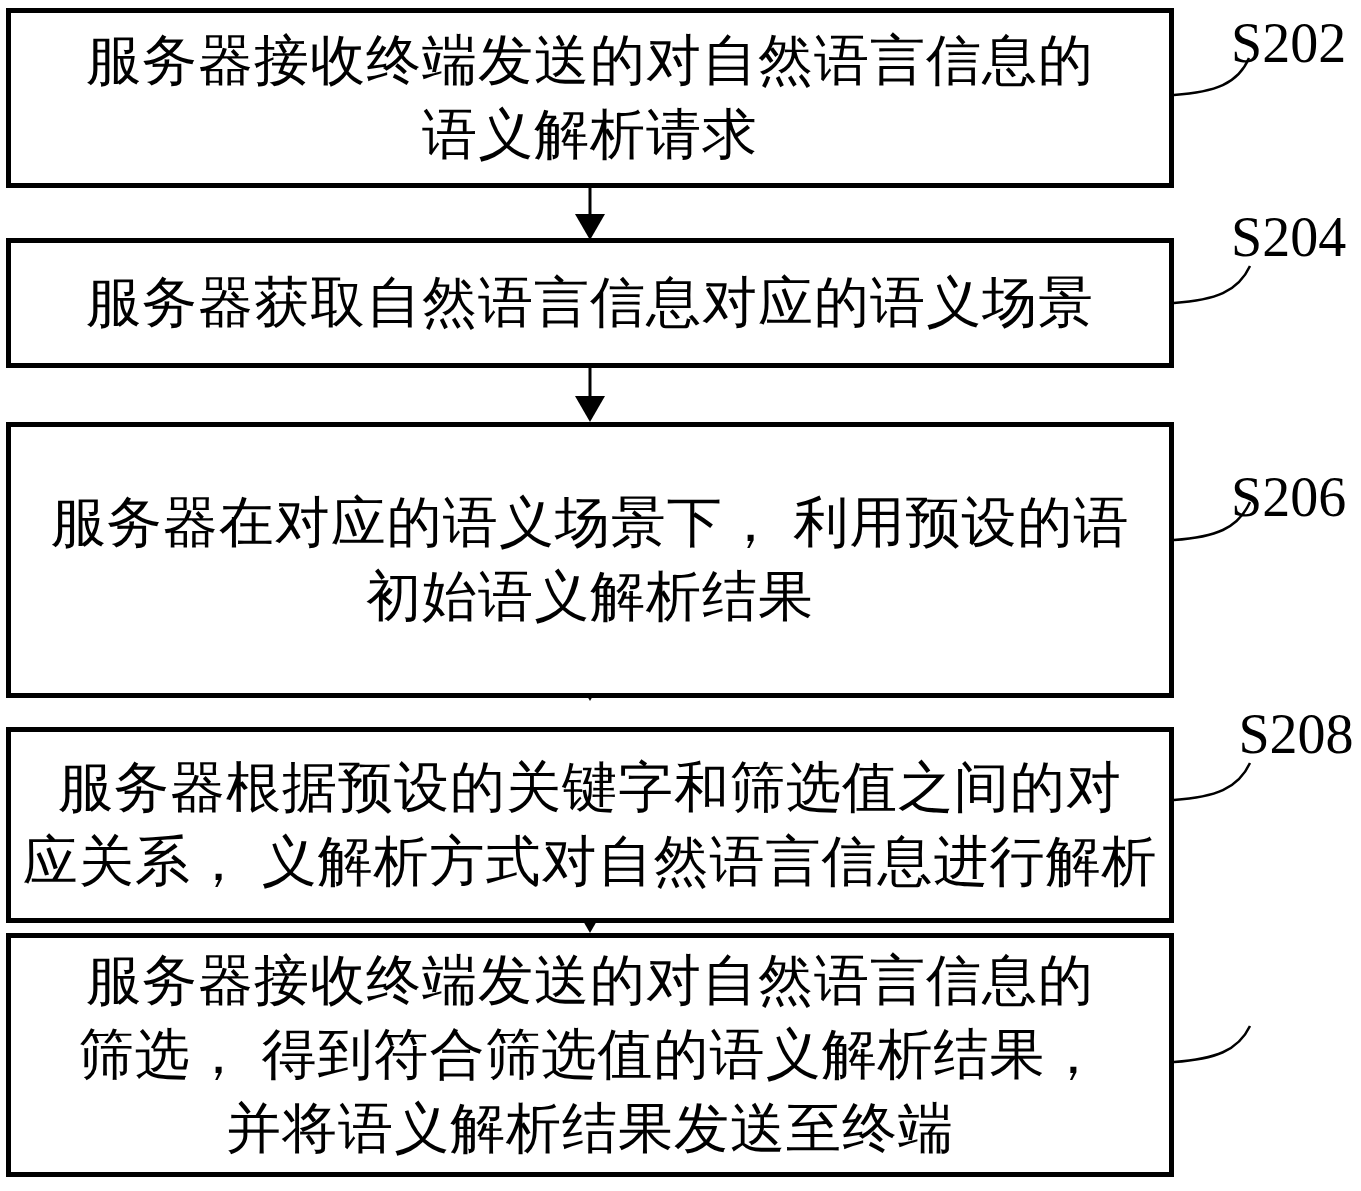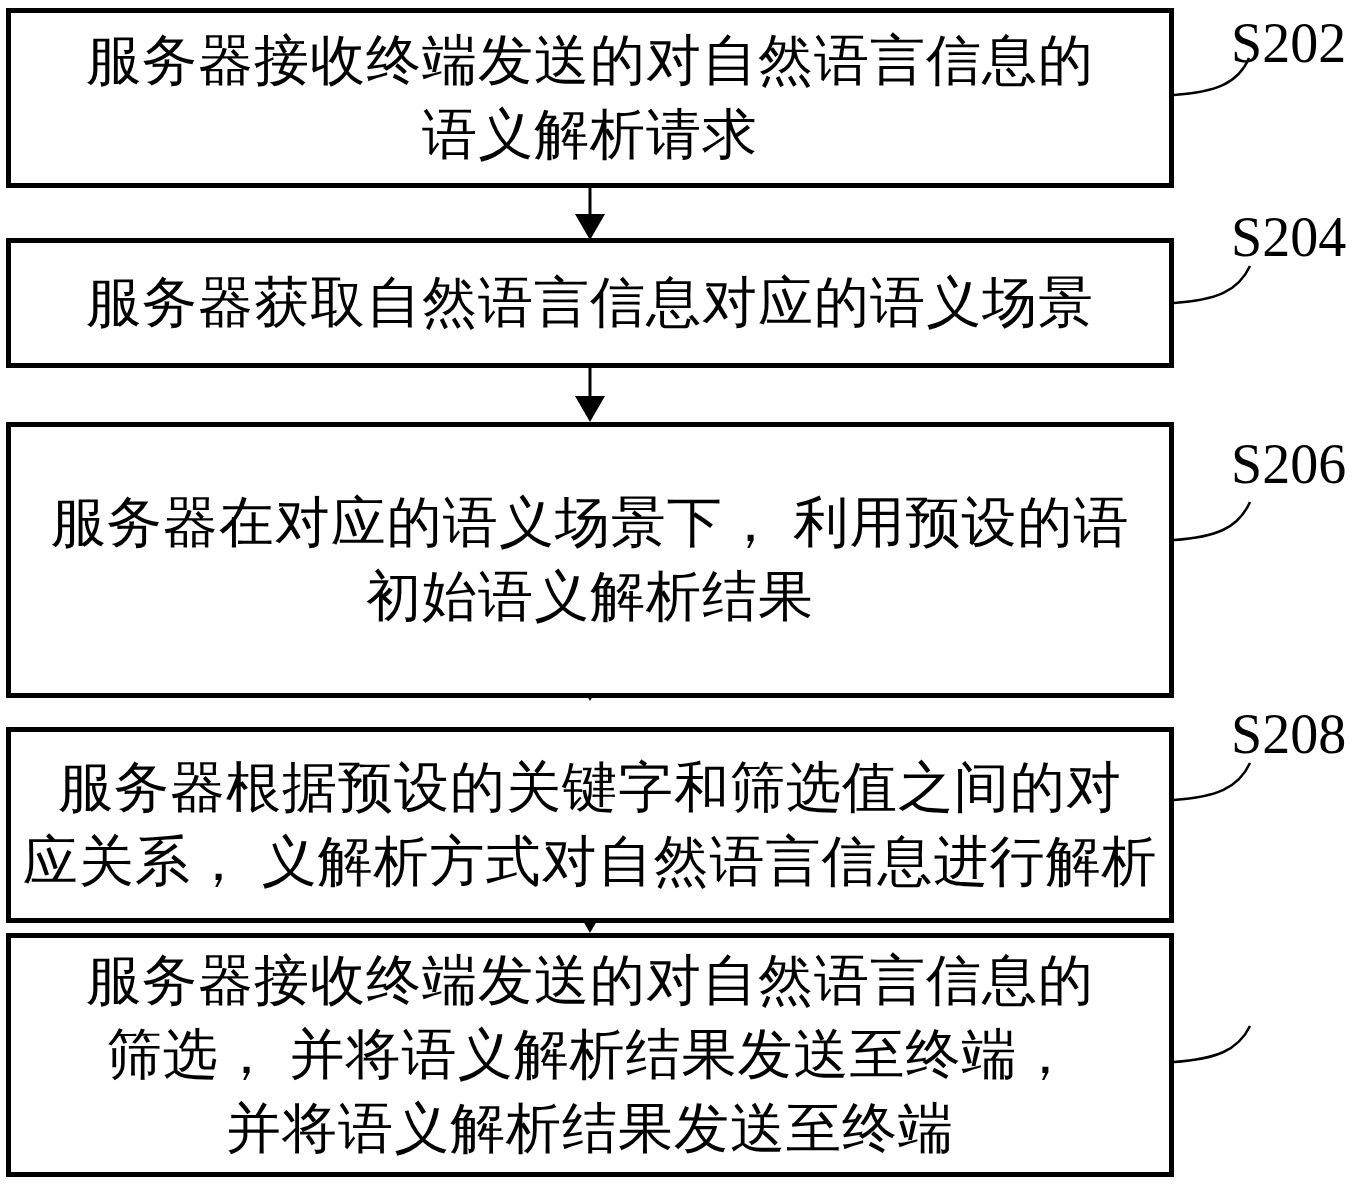--- a/index.html
+++ b/index.html
@@ -102,22 +102,22 @@
     <div class="txt-line">初始语义解析结果</div>
   </div>
 
   <div class="step-box" style="top:727px; height:196px;">
     <div class="txt-line">服务器根据预设的关键字和筛选值之间的对</div>
     <div class="txt-line">应关系， 义解析方式对自然语言信息进行解析</div>
   </div>
 
   <div class="step-box" style="top:933px; height:244px;">
     <div class="txt-line">服务器接收终端发送的对自然语言信息的</div>
-    <div class="txt-line">筛选， 并将语义解析结果发送至终端，</div>
+    <div class="txt-line">筛选， 得到符合筛选值的语义解析结果，</div>
     <div class="txt-line">并将语义解析结果发送至终端</div>
   </div>
 
   <div class="step-label" style="top:14px;">S202</div>
   <div class="step-label" style="top:208px;">S204</div>
-  <div class="step-label" style="top:435px;">S206</div>
-  <div class="step-label" style="top:705px;">S208</div>
+  <div class="step-label" style="top:468px;">S206</div>
+  <div class="step-label" style="top:705px;text-align:center;">S208</div>
 
 </div>
 
 </body></html>

